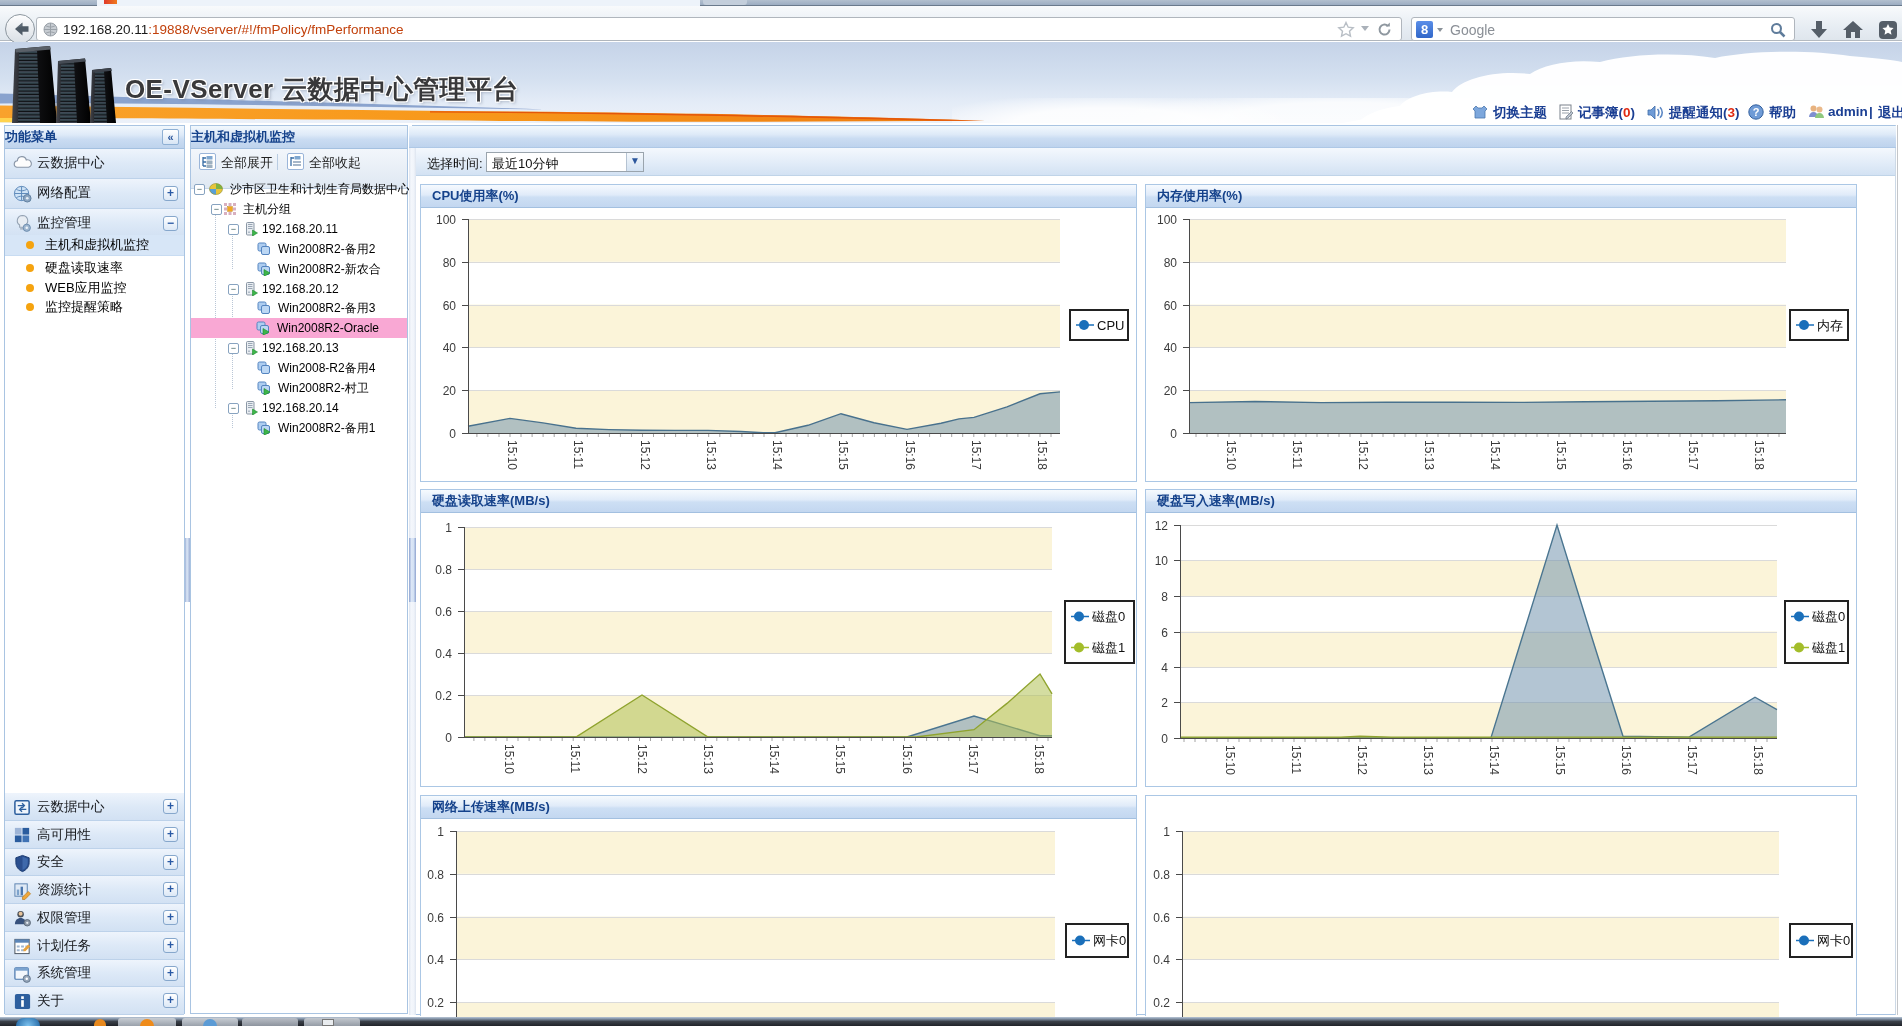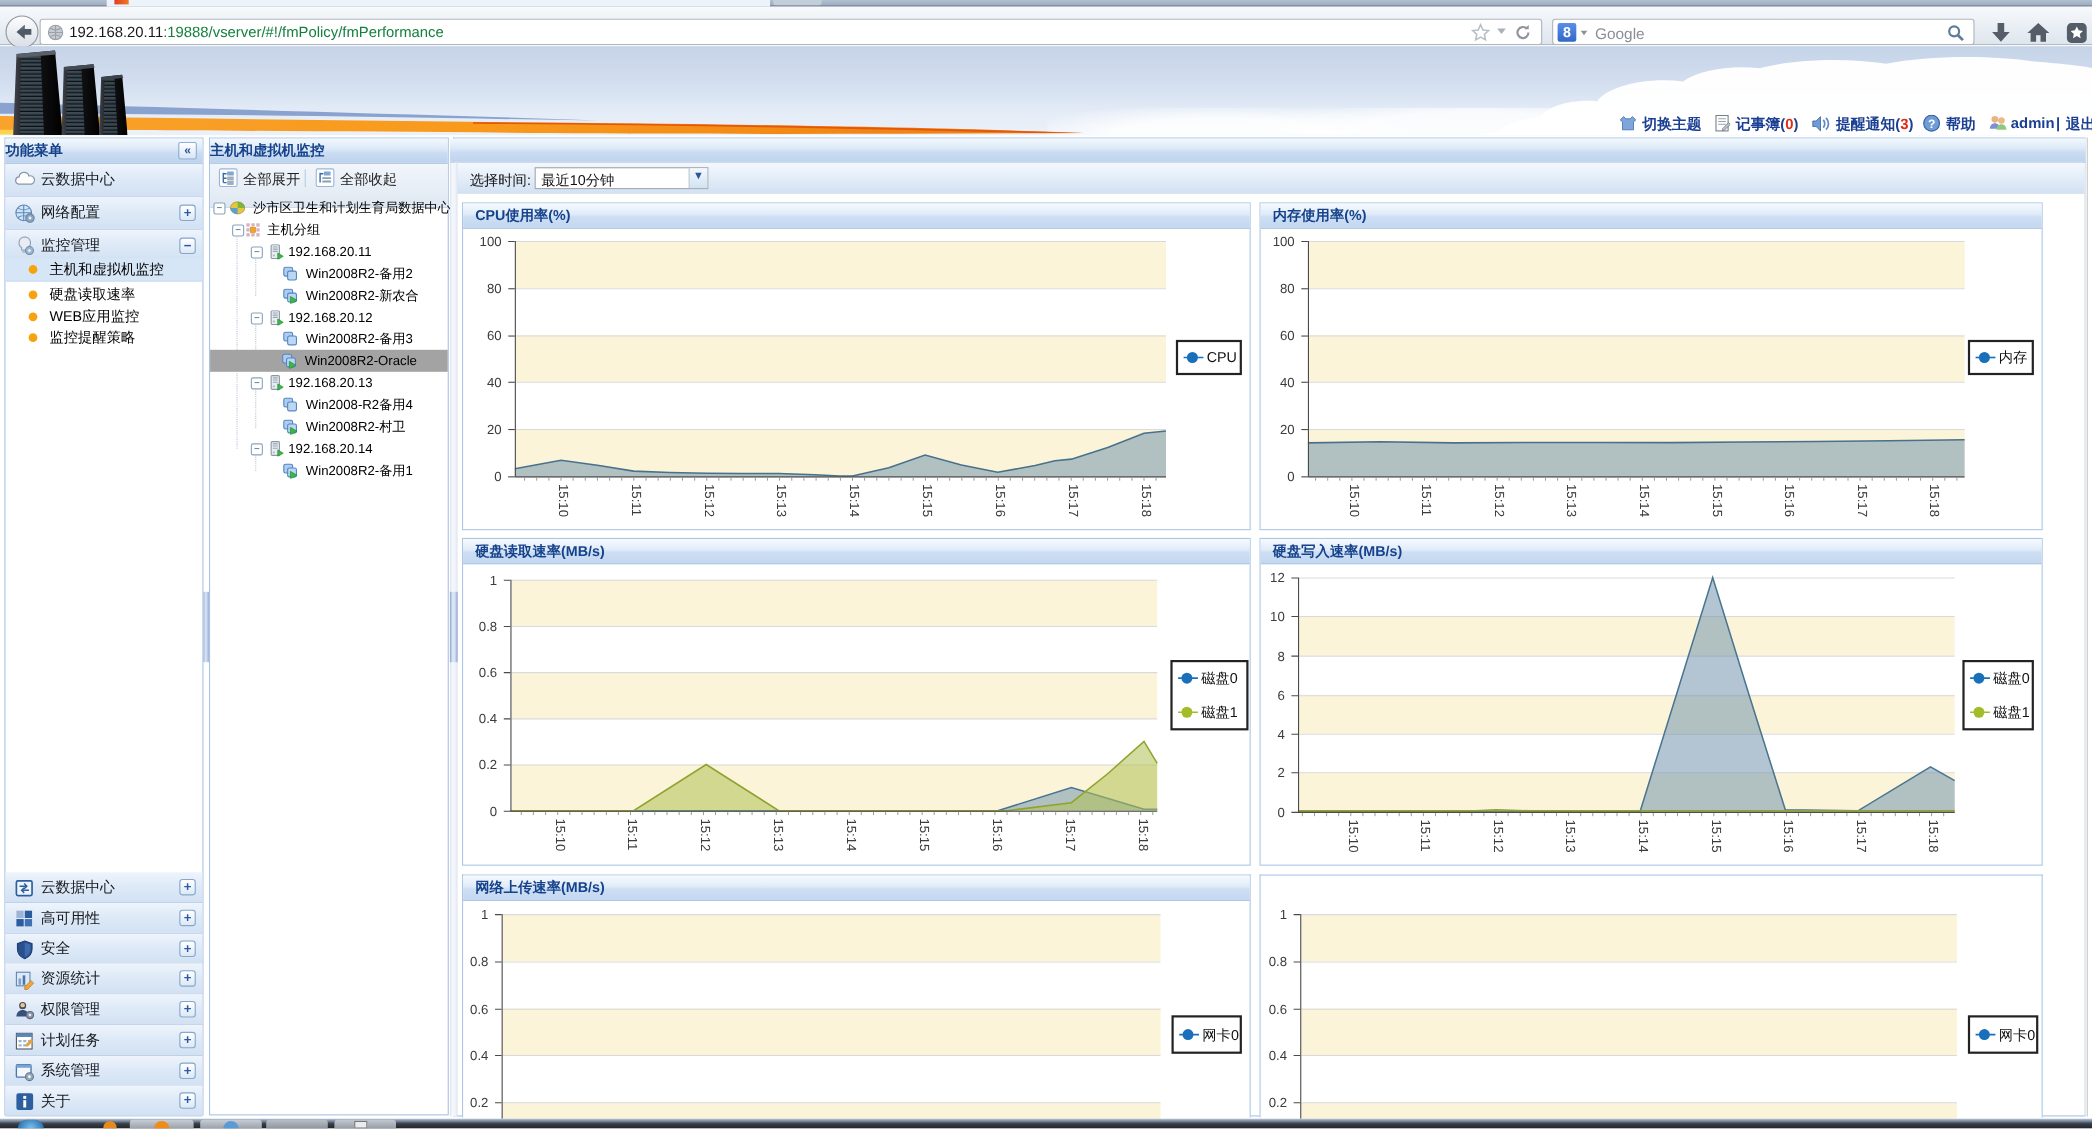--- a/index.html
+++ b/index.html
@@ -6,21 +6,21 @@
 
 #tabbar{position:absolute;left:0;top:0;width:1902px;height:6px;background:linear-gradient(180deg,#b3c0cf,#97a9bf)}
 #tabact{position:absolute;left:97px;top:0;width:603px;height:6px;background:#edf3fa;z-index:3}
 #tabfav{position:absolute;left:104px;top:0;width:13px;height:4px;background:linear-gradient(90deg,#e03a2a,#f07b1e);z-index:4}
 #tabnew{position:absolute;left:703px;top:0;width:44px;height:5px;background:#c3cedb;border-radius:0 0 3px 3px}
 #tabline{position:absolute;left:0;top:5px;width:1902px;height:1px;background:#6a7a8c}
 #navbar{position:absolute;left:0;top:6px;width:1902px;height:35px;background:linear-gradient(180deg,#f8fafc,#e7edf3 60%,#dfe6ed);border-bottom:1px solid #b4bac1}
 #backbtn{position:absolute;left:5px;top:8px;width:30px;height:30px;border-radius:50%;background:linear-gradient(180deg,#fdfdfe,#d9dfe5);border:1px solid #8d979f}
 #urlbox{position:absolute;left:36px;top:11px;width:1366px;height:24px;background:#fff;border:1px solid #b0b6bd;border-radius:3px}
 #urltext{position:absolute;left:26px;top:4px;font-size:13.5px;color:#1a1a1a}
-#urltext span{color:#15803d}
+#urltext span{color:#c2410c}
 #searchbox{position:absolute;left:1411px;top:11px;width:384px;height:24px;background:#fff;border:1px solid #b0b6bd;border-radius:3px}
 #gicon{position:absolute;left:4px;top:3px;width:17px;height:17px;background:linear-gradient(180deg,#5a8ee8,#3167c9);border-radius:2px;color:#fff;font-size:13px;font-weight:bold;text-align:center;line-height:17px}
 #gplace{position:absolute;left:38px;top:4px;font-size:14px;color:#8a8f96}
 
 #banner{position:absolute;left:0;top:42px;width:1902px;height:81px;background:linear-gradient(180deg,#c5d3e8,#d4e0f0 45%,#e4ecf7 75%,#ecf1f9);overflow:hidden}
 #cloudwisp{position:absolute;right:430px;top:56px;width:520px;height:46px;background:
  radial-gradient(ellipse 190px 30px at 30% 55%, rgba(255,255,255,.85) 50%, rgba(255,255,255,0) 100%),
  radial-gradient(ellipse 220px 34px at 75% 50%, rgba(255,255,255,.8) 55%, rgba(255,255,255,0) 100%)}
 #brandtext{position:absolute;left:125px;top:30px;font-size:26px;font-weight:bold;color:#39393b;letter-spacing:0.4px;text-shadow:-1px -1px 0 #fff,1px -1px 0 #fff,-1px 1px 0 #fff,1px 1px 0 #fff, 2px 2px 3px rgba(120,130,150,.5)}
 .hlink{position:absolute;top:62px;height:18px;font-size:13.5px;font-weight:bold;color:#1b3f93;white-space:nowrap}
@@ -37,21 +37,21 @@
 .subitem{position:absolute;left:0;width:179px;height:20px;font-size:13px;color:#000;line-height:20px}
 .subitem .bullet{position:absolute;left:21px;top:6px;width:8px;height:8px;border-radius:50%;background:#f5a30f}
 .subitem .txt{position:absolute;left:40px;top:0}
 
 #treepanel{position:absolute;left:190px;top:125px;width:218px;height:889px;background:#fff;border:1px solid #a9c4e2}
 #treetitle{position:absolute;left:0;top:0;width:216px;height:23px}
 #treebar{position:absolute;left:0;top:23px;width:216px;height:40px;background:linear-gradient(180deg,#f2f6fb,#dfe8f2);border-bottom:1px solid #c6d6e8}
 .tbico{position:absolute;top:4px;width:17px;height:17px;border:1px solid #9ab5d9;border-radius:2px;background:#fff}
 .tbtxt{position:absolute;top:0;font-size:13px;color:#222;line-height:27px}
 .trow{position:absolute;left:1px;width:215px;height:20px;font-size:12px;color:#000;line-height:20px;white-space:nowrap}
-.trow.sel{background:#a3a3a3;width:216px;left:0}
+.trow.sel{background:#f9a8d4;width:216px;left:0}
 .texp{position:absolute;top:4.5px;width:11px;height:11px;border:1px solid #88a3c0;border-radius:2px;background:#fff;line-height:9px;text-align:center;font-size:9px;color:#355;}
 .ticon{position:absolute;top:3px;width:14px;height:14px}
 
 #main{position:absolute;left:412px;top:125px;width:1484px;height:890px;background:#fff;border:1px solid #a9c4e2;border-right:1px solid #cdd9e6}
 #maintband{position:absolute;left:-4px;top:0;width:1487px;height:22px;background:linear-gradient(180deg,#f2f8fd,#deeaf8 40%,#cadcf2 60%,#bed3ed);border-bottom:1px solid #aec8e6}
 #mainbar{position:absolute;left:0;top:22px;width:1482px;height:28px;background:linear-gradient(180deg,#f4f8fd,#e2ecf8 55%,#d3e2f3);border-bottom:1px solid #c0d4e8}
 #seltime{position:absolute;left:14px;top:7px;font-size:13px;color:#111}
 #selbox{position:absolute;left:73px;top:4px;width:158px;height:20px;background:#fff;border:1px solid #9aa4ad}
 #selbox .val{position:absolute;left:5px;top:2px;font-size:13px;color:#111}
 #selbox .btn{position:absolute;right:0;top:0;width:17px;height:18px;background:linear-gradient(180deg,#f4f8fc,#d3e2f2);border-left:1px solid #b5c3d2;color:#2b569c;font-size:10px;text-align:center;line-height:16px}
@@ -144,20 +144,21 @@
    <polygon points="5,5 40,2 47,79 2,79" fill="url(#tw)"></polygon>
    <polygon points="9,7 27,5.5 30,79 8,79" fill="url(#slats)" opacity=".95"></polygon>
    <polygon points="48,17 75,14.5 81,79 46,79" fill="url(#tw)"></polygon>
    <polygon points="51,18.5 64,17.5 67,79 50,79" fill="url(#slats)" opacity=".95"></polygon>
    <polygon points="82,26 101,24 106,79 80,79" fill="url(#tw)"></polygon>
    <polygon points="85,27.5 94,26.8 97,79 84,79" fill="url(#slats)" opacity=".9"></polygon>
    <polygon points="5,5 40,2 41,5.5 6,8.5" fill="#5a6068"></polygon>
    <polygon points="48,17 75,14.5 76,17.5 49,20" fill="#454b54"></polygon>
    <polygon points="82,26 101,24 102,26.8 83,28.8" fill="#3d434c"></polygon>
  </svg>
+ <div id="brandtext">OE-VServer 云数据中心管理平台</div>
  <div class="hlink" style="left:1472px">
   <svg style="position:absolute;left:0;top:1px" width="16" height="14" viewBox="0 0 16 14">
         <path d="M4 1L1 4l2 2v7h10V6l2-2-3-3-2 2H6z" fill="#7da7dc" stroke="#4a77ad" stroke-width=".8"></path>
       </svg>
   <span style="position:absolute;left:21px">切换主题</span>
     </div>
  <div class="hlink" style="left:1558px">
   <svg style="position:absolute;left:0;top:0" width="15" height="16" viewBox="0 0 15 16">
         <rect x="2" y="1" width="11" height="14" fill="#fff" stroke="#7a828c"></rect>
         <path d="M4 4h7M4 6.5h7M4 9h7" stroke="#9aa2ab"></path>

